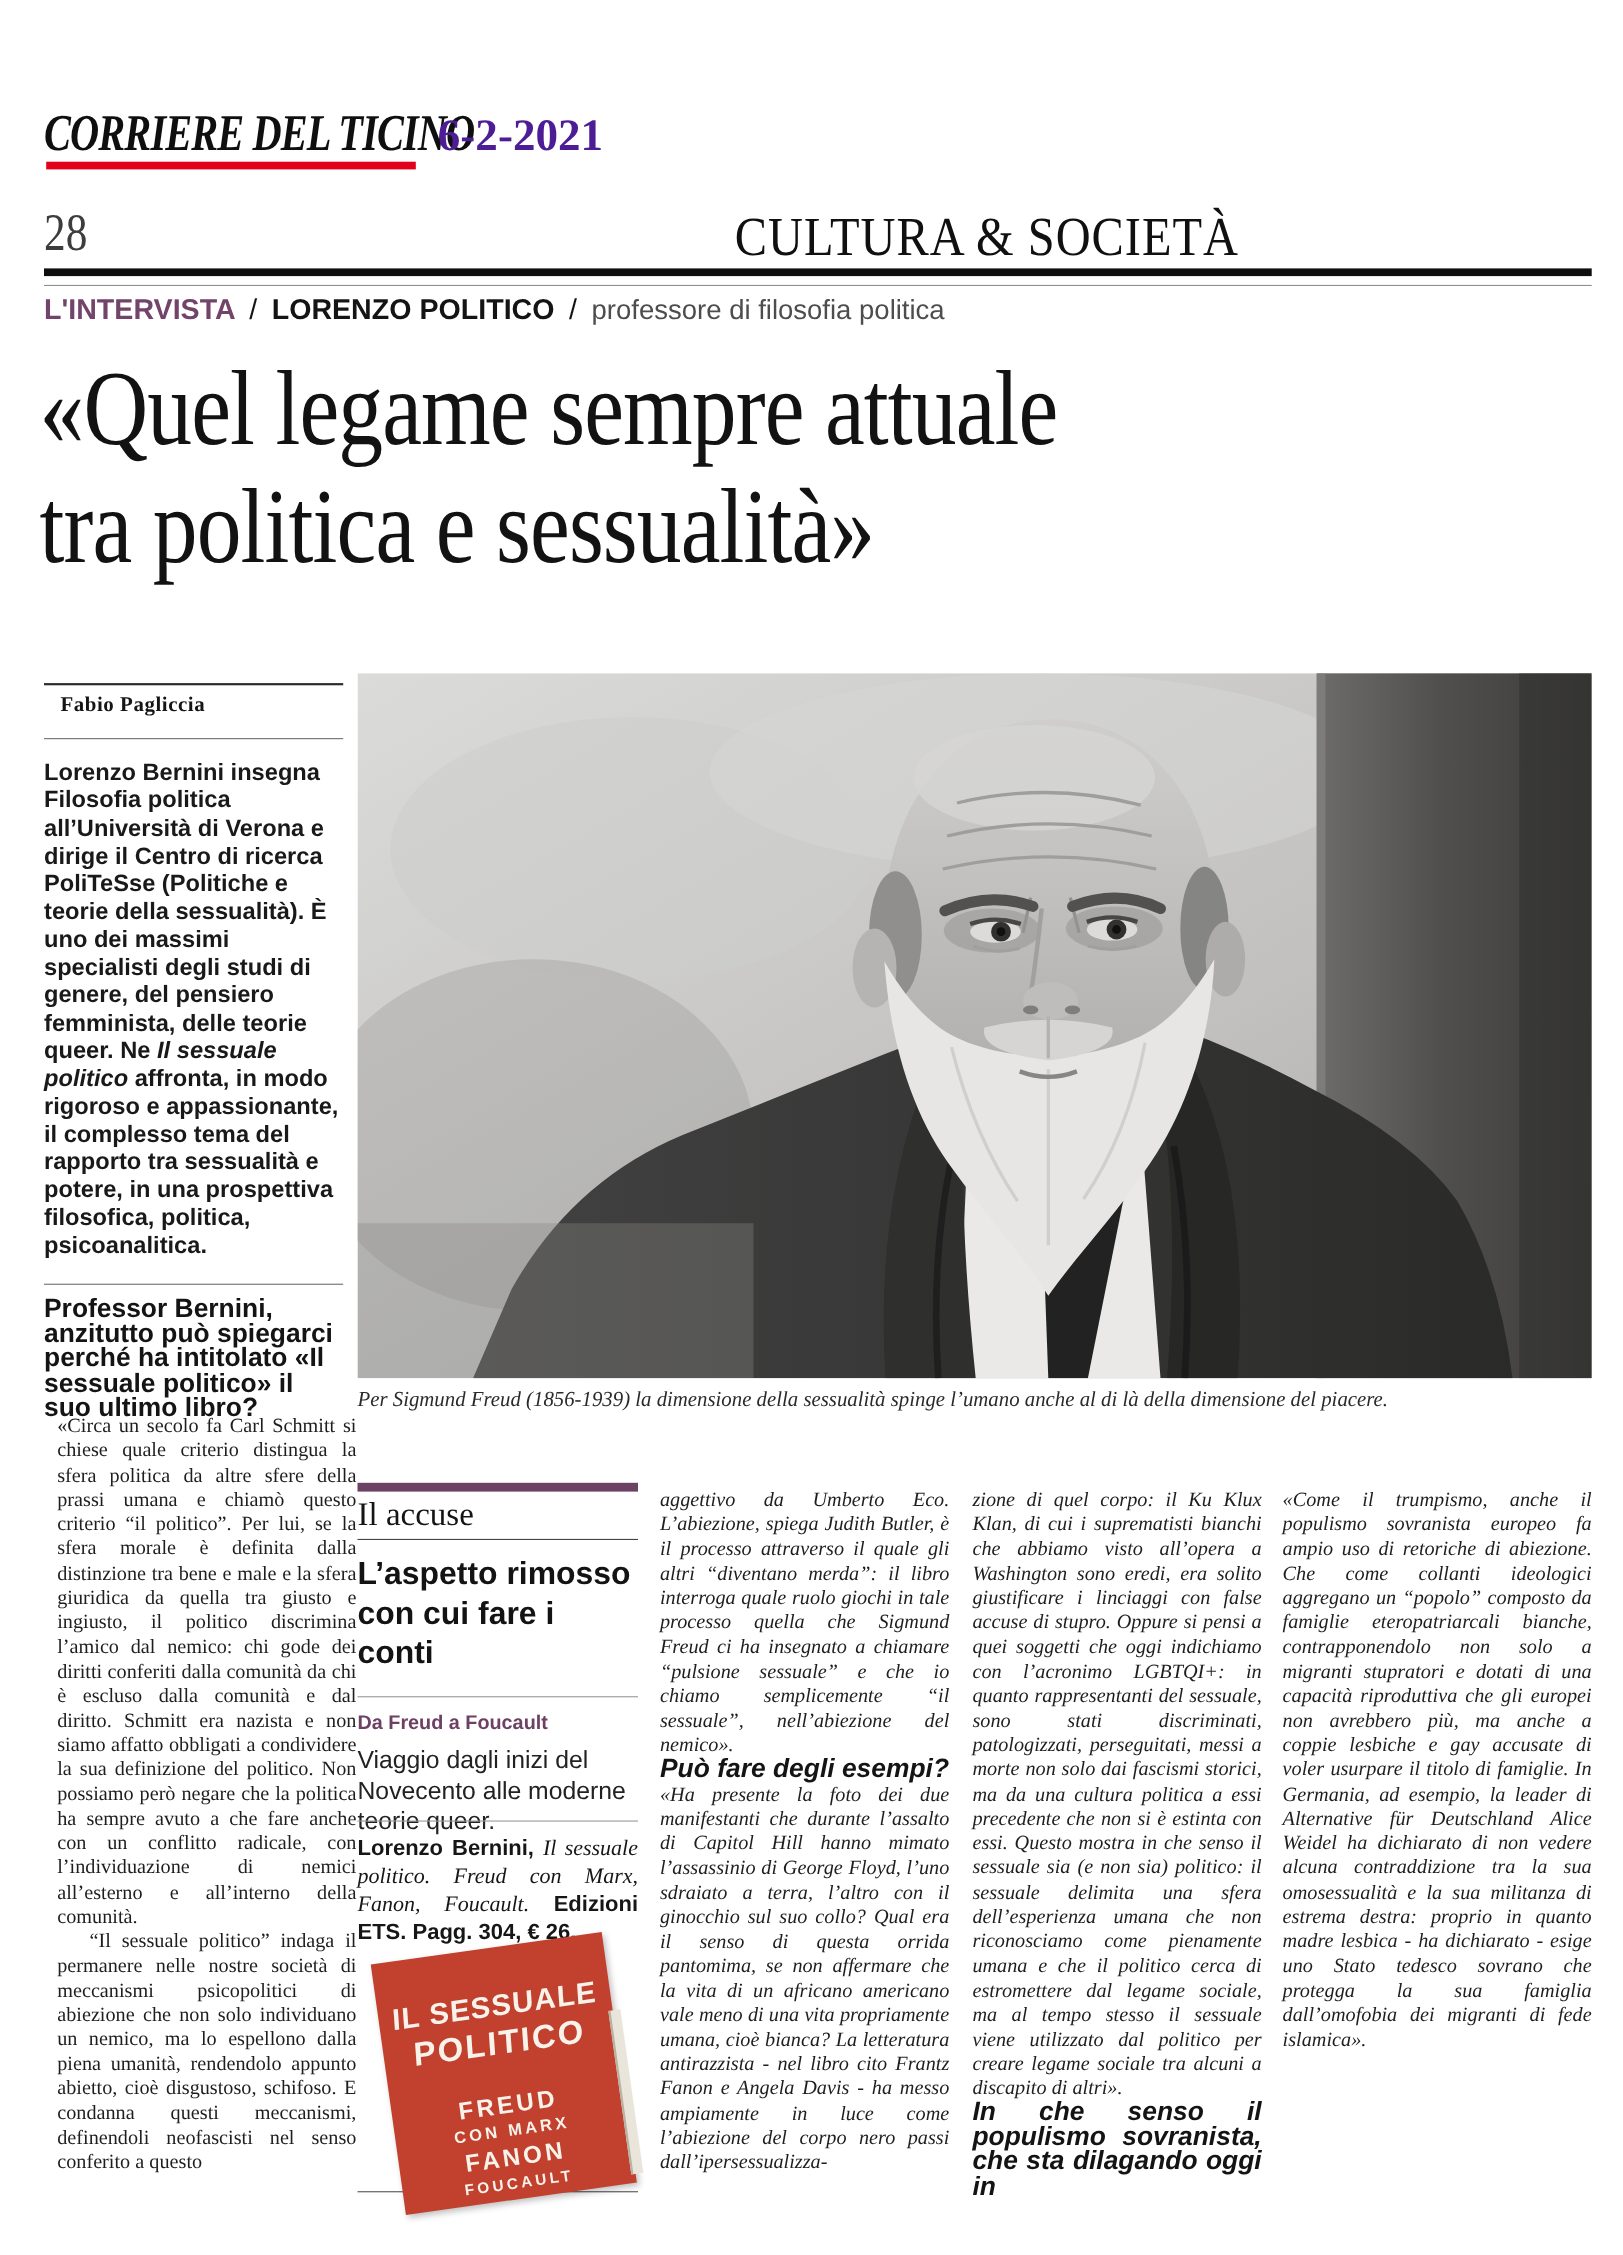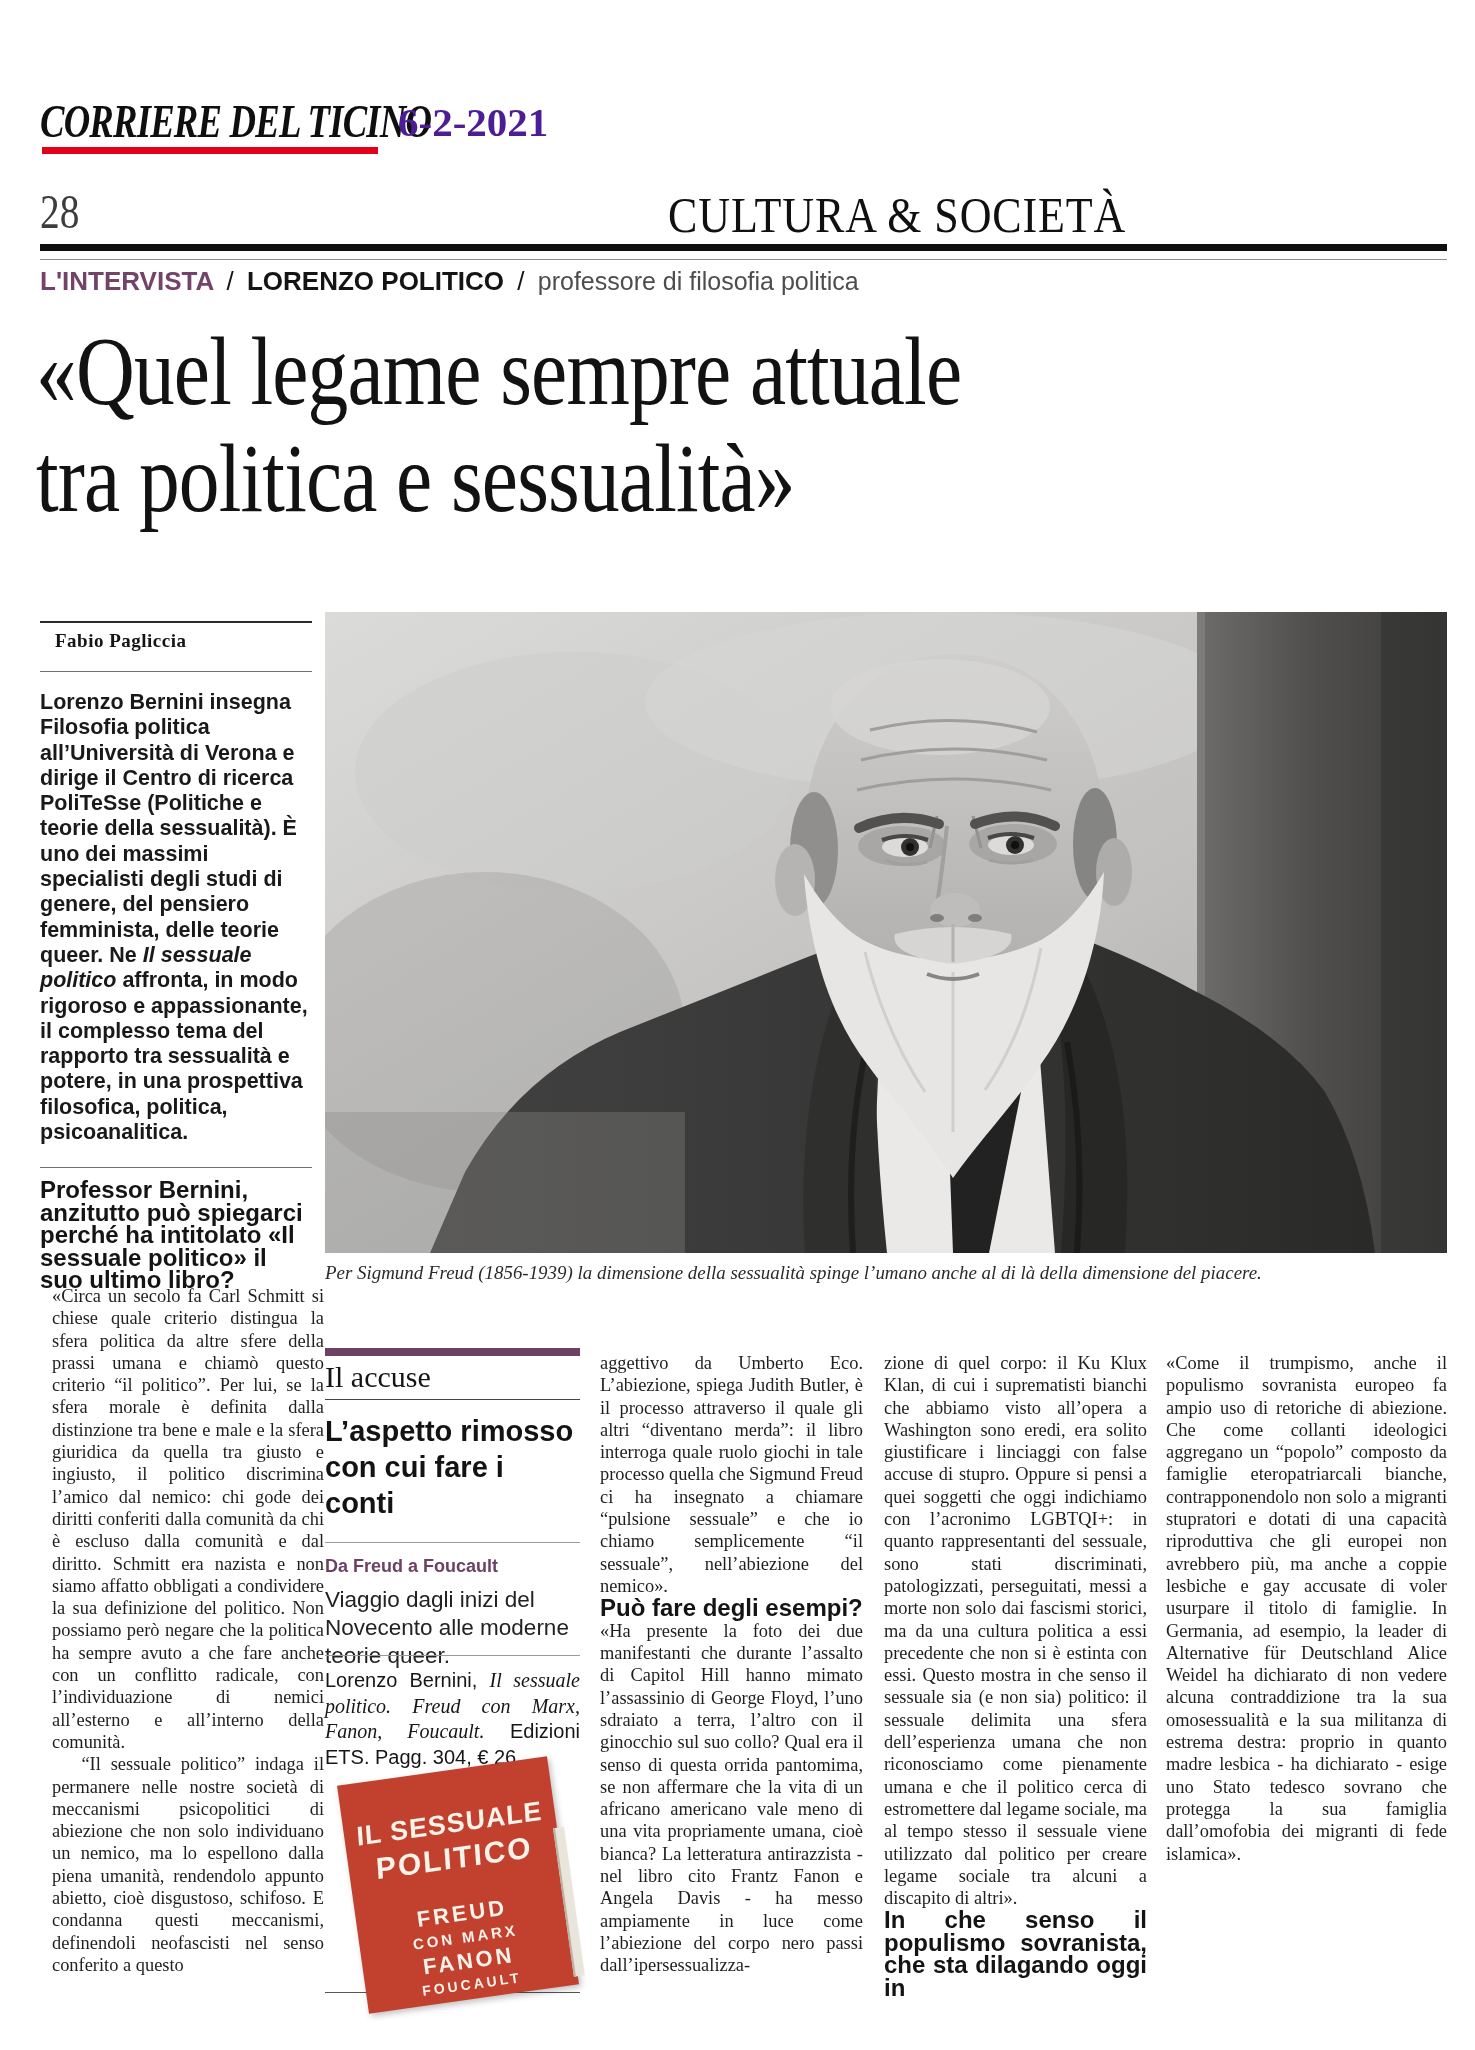--- a/index.html
+++ b/index.html
@@ -45,34 +45,34 @@
   
   .photo{left:325px;top:612px;width:1122px;height:641px;}
   .photo svg{display:block;filter:saturate(.12) contrast(1.03);}
   .caption{left:325px;top:1262px;width:1122px;font-family:"Liberation Serif",serif;font-style:italic;
            font-size:19.5px;color:#2a2a2a;transform:scaleX(.97);transform-origin:left top;white-space:nowrap;}
   
   .colB{left:600px;top:1352px;width:263px;}
   .colC{left:884px;top:1352px;width:263px;}
   .colD{left:1166px;top:1352px;width:281px;}
   .q-mid{margin-top:14px;margin-bottom:6px;}
-  .lower p{margin:0;}
+  .lower p{margin:0;font-style:italic;}
   
   .box-bar{left:325px;top:1348px;width:255px;height:8px;background:#6d4163;}
   .box-label{left:325px;top:1360px;font-family:"Liberation Serif",serif;font-size:30px;color:#141414;}
   .box-rule1{left:325px;top:1399px;width:255px;height:1px;background:#444;}
   .box-title{left:325px;top:1413px;width:255px;font-family:"Liberation Sans",sans-serif;font-weight:700;
              font-size:29px;line-height:36px;color:#131313;}
   .box-rule2{left:325px;top:1542px;width:255px;height:1px;background:#9a9a9a;}
   .box-subhead{left:325px;top:1556px;font-family:"Liberation Sans",sans-serif;font-weight:700;font-size:18px;color:#6d4163;}
   .box-subdesc{left:325px;top:1586px;width:255px;font-family:"Liberation Sans",sans-serif;font-size:22.5px;
                line-height:28px;color:#222;}
   .box-rule3{left:325px;top:1655px;width:255px;height:1px;background:#9a9a9a;}
   .box-ref{left:325px;top:1668px;width:255px;font-size:20px;line-height:25.5px;color:#161616;text-align:justify;}
-  .ref-b{font-family:"Liberation Sans",sans-serif;font-weight:400;}
+  .ref-b{font-family:"Liberation Sans",sans-serif;font-weight:700;}
   .ref-i{font-family:"Liberation Serif",serif;font-style:italic;}
   .book-rule{left:325px;top:1992px;width:255px;height:1px;background:#555;}
   .book-cover{left:352px;top:1770px;width:212px;height:230px;background:#c2402e;transform:rotate(-8deg);
               box-shadow:2px 3px 6px rgba(0,0,0,.25);text-align:center;color:#f7f3ea;
               font-family:"Liberation Sans",sans-serif;font-weight:700;}
   .bc-edge{position:absolute;right:-7px;bottom:8px;width:9px;height:150px;background:#e9e5da;
            border-left:2px solid #b9b2a4;}
   .bc-t1{margin-top:38px;font-size:27px;letter-spacing:1px;transform:skewX(-4deg);}
   .bc-t2{font-size:30px;letter-spacing:2px;transform:skewX(-4deg);margin-top:2px;}
   .bc-l3{margin-top:26px;font-size:22px;letter-spacing:3px;}

